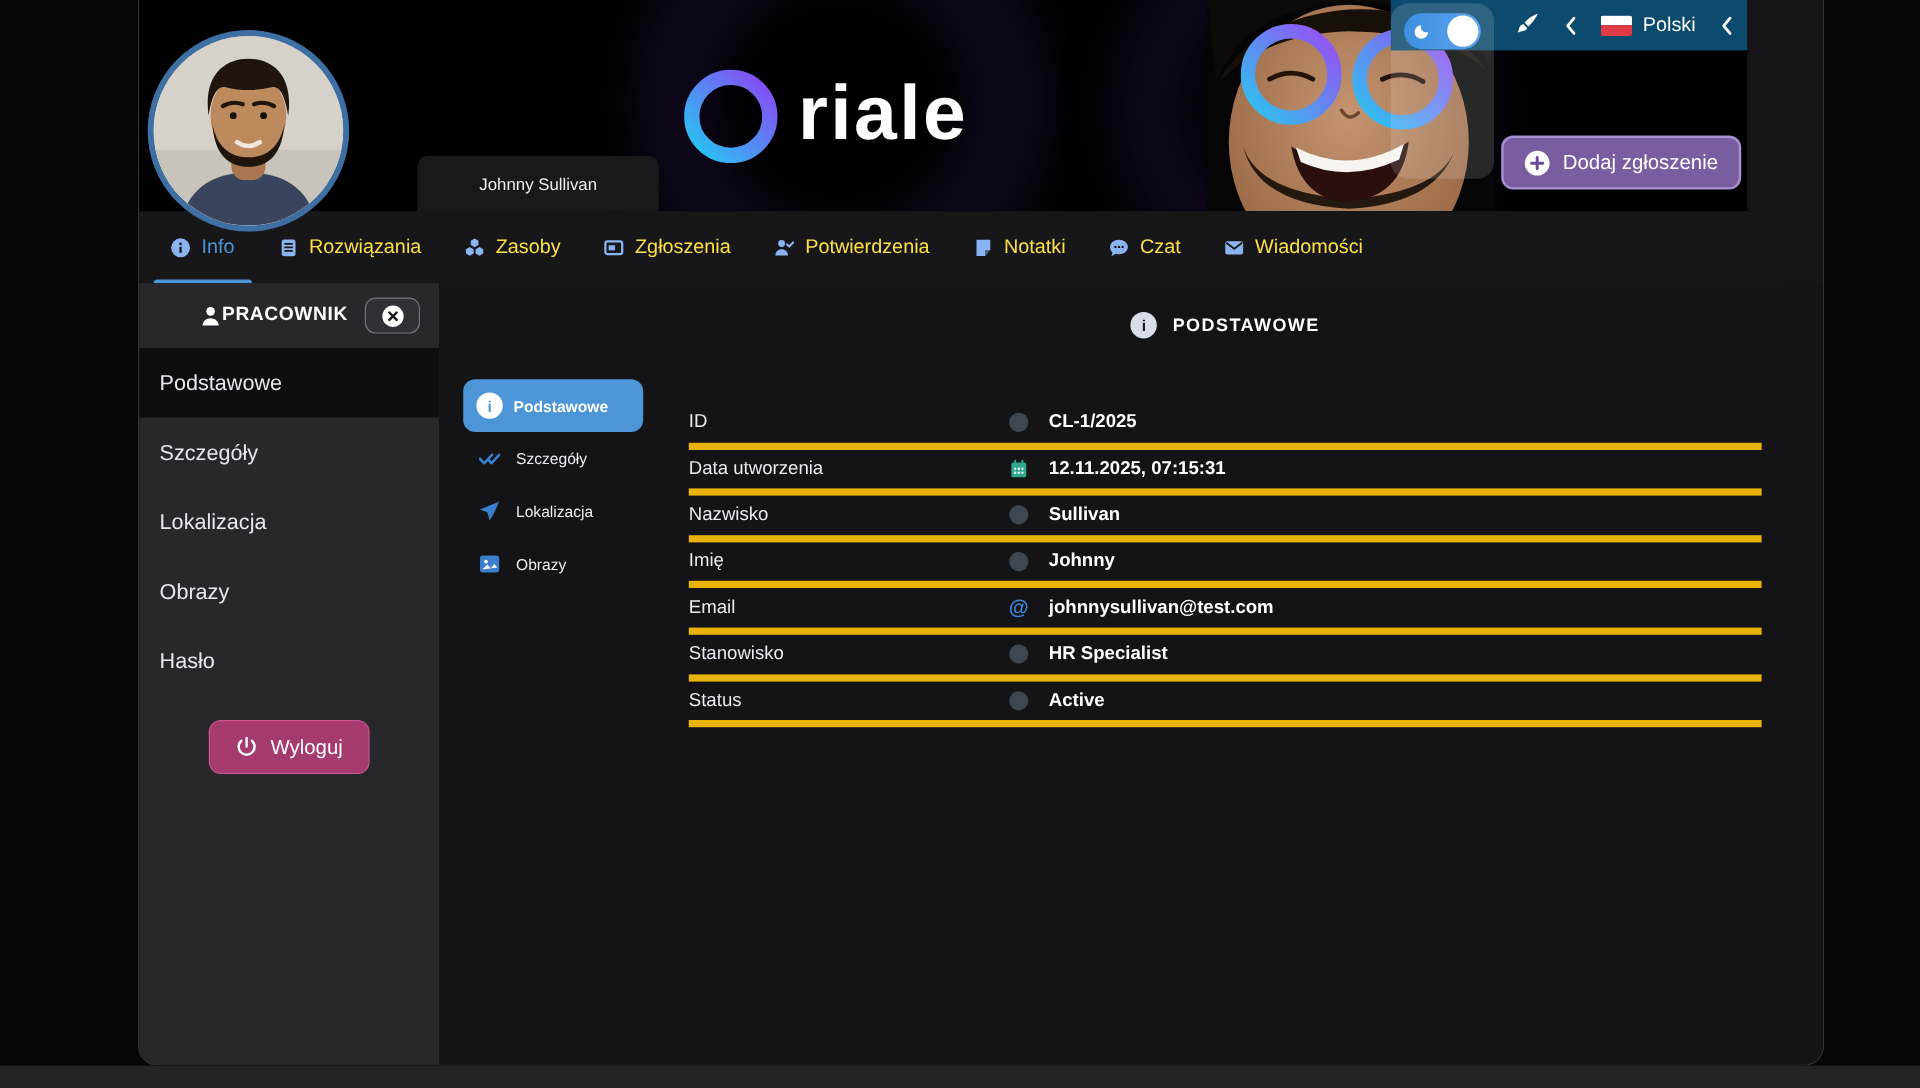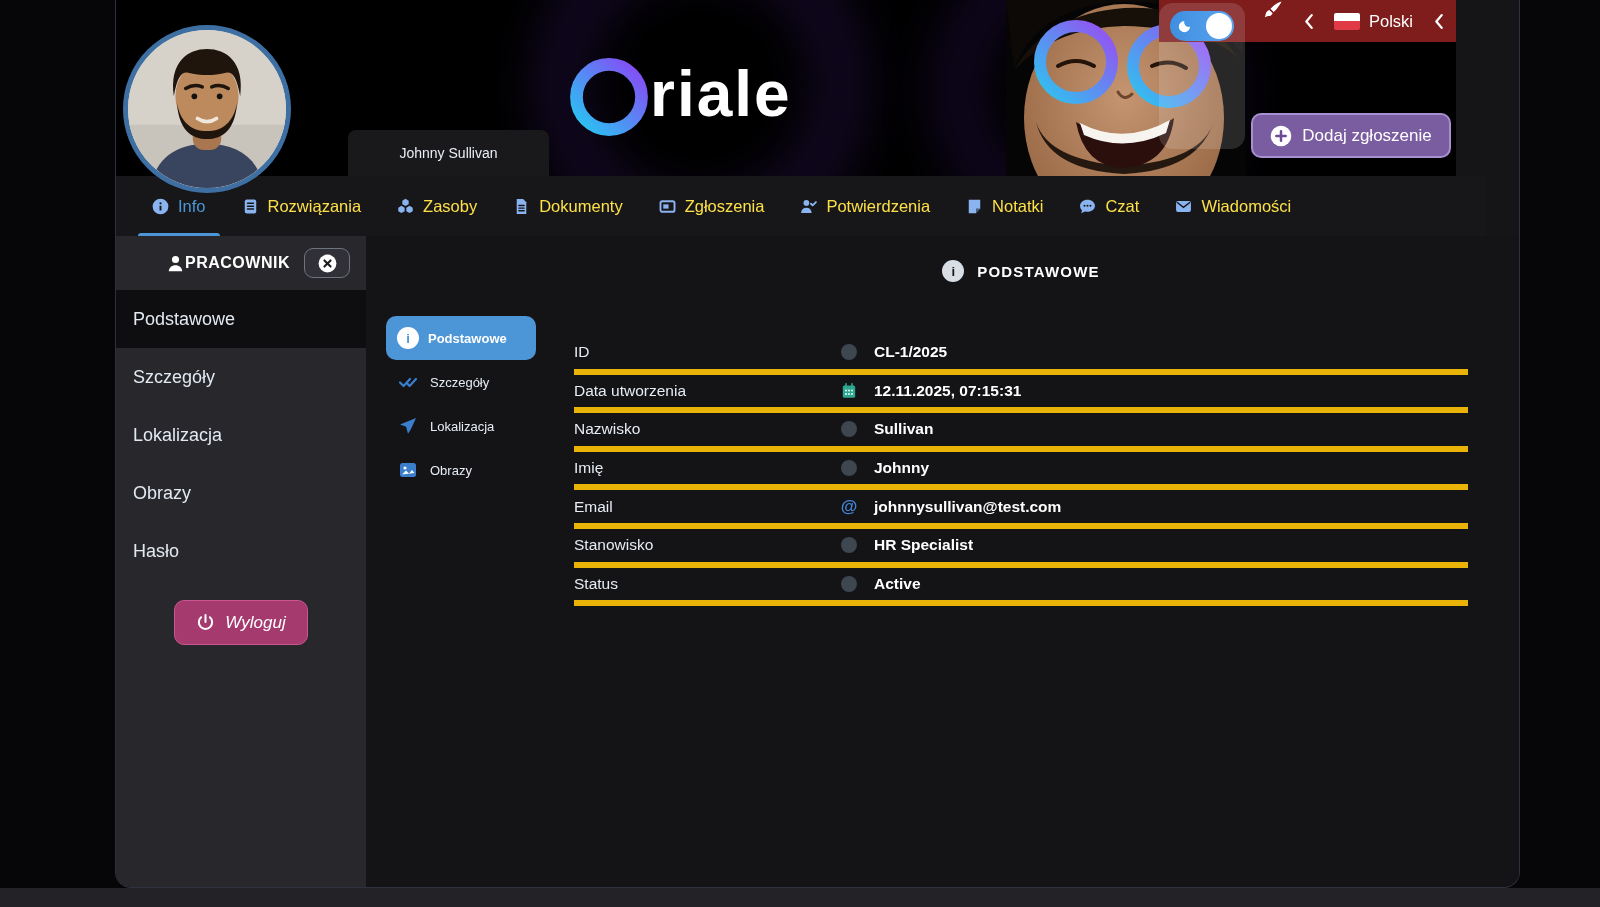--- a/index.html
+++ b/index.html
@@ -15,29 +15,29 @@
 
   .app{position:absolute;left:115px;top:0;width:1405px;height:888px;background:#151517;
        border:1px solid #2e323c;border-top:none;border-radius:0 0 16px 16px;overflow:hidden;}
 
   
   .banner{position:absolute;left:0;top:0;width:1340px;height:176px;background:#000;overflow:hidden;}
   .haze{position:absolute;border-radius:50%;filter:blur(26px);}
   .haze1{left:420px;top:-80px;width:330px;height:330px;border:48px solid #231042;opacity:.6;}
   .haze2{left:820px;top:-60px;width:300px;height:300px;border:42px solid #2a1150;opacity:.5;}
 
-  .logo{position:absolute;left:452px;top:56px;display:flex;align-items:center;gap:0;}
+  .logo{position:absolute;left:452px;top:56px;display:flex;align-items:center;gap:15px;}
   .logo svg{display:block;}
   .logo-text{color:#fff;font-size:64px;font-weight:700;letter-spacing:2px;line-height:1;
              padding-bottom:6px;}
 
   .face-wrap{position:absolute;left:890px;top:0;width:240px;height:176px;overflow:hidden;}
 
-  .controls-bar{position:absolute;left:1043px;top:0;width:300px;height:42px;background:#7f1d1d;
-                display:flex;gap:20px;padding-left:102px;}
+  .controls-bar{position:absolute;left:1043px;top:0;width:300px;height:42px;background:#0c4a6e;
+                display:flex;align-items:center;gap:20px;padding-left:102px;}
   .chev{display:flex;align-items:center;}
   .lang{display:flex;align-items:center;gap:9px;color:#fff;font-size:16.5px;}
   .flag{width:26px;height:17px;border-radius:2px;overflow:hidden;display:inline-block;}
   .flag .top{display:block;width:100%;height:50%;background:#fff;}
   .flag .bot{display:block;width:100%;height:50%;background:var(--flag-red);}
 
   .toggle-panel{position:absolute;left:1043px;top:3px;width:86px;height:146px;border-radius:14px;
                 background:rgba(255,255,255,.14);}
   .toggle{position:absolute;left:11px;top:8px;width:64px;height:30px;border-radius:15px;
           background:linear-gradient(90deg,#3f8fe0,#5aa4ef);display:flex;align-items:center;}
@@ -51,21 +51,21 @@
   .name-box{position:absolute;left:232px;top:130px;width:201px;height:46px;background:#19191c;
             border-radius:8px 8px 0 0;display:flex;align-items:center;justify-content:center;
             color:#e9eef5;font-size:14px;}
 
   .avatar{position:absolute;left:7px;top:25px;width:168px;height:168px;border-radius:50%;
           border:5px solid #3e6fa3;overflow:hidden;background:#d6d2ca;z-index:6;}
   .avatar svg{display:block;width:100%;height:100%;}
 
   
   .tabbar{position:absolute;left:0;top:176px;width:1370px;height:60px;background:#17171a;
-          display:flex;align-items:center;gap:36px;padding:0 36px;}
+          display:flex;align-items:center;gap:36px;padding:0 26px;}
   .tab{position:relative;height:100%;display:flex;align-items:center;gap:9px;font-size:16.5px;
        color:#fde047;cursor:pointer;white-space:nowrap;}
   .tab svg{width:17px;height:17px;color:var(--tab-icon-blue);flex:0 0 auto;}
   .tab.active{color:var(--accent-blue);}
   .tab.active::after{content:"";position:absolute;left:-14px;right:-14px;bottom:0;height:3px;
        background:var(--accent-blue);border-radius:3px 3px 0 0;}
 
   
   .body-row{position:absolute;left:0;top:236px;width:1405px;height:652px;display:flex;}
 
@@ -74,21 +74,21 @@
   .sidebar-title{color:#fff;font-weight:700;font-size:16px;letter-spacing:.5px;}
   .close-btn{margin-left:auto;margin-right:16px;width:46px;height:30px;border-radius:9px;
              background:#303036;border:1.5px solid #6d7480;display:flex;align-items:center;
              justify-content:center;cursor:pointer;}
   .side-item{height:58px;display:flex;align-items:center;padding-left:17px;font-size:18px;
              color:#e2e9f1;cursor:pointer;}
   .side-item.active{background:#0e0e11;}
   .logout-btn{margin:20px auto 0;width:134px;height:45px;border-radius:10px;
               background:var(--logout-pink);border:1.5px solid var(--logout-border);
               display:flex;align-items:center;justify-content:center;gap:10px;color:#fff;
-              font-size:17px;cursor:pointer;font-style:italic;}
+              font-size:17px;cursor:pointer;}
 
   .main{flex:1;height:100%;background:#141417;position:relative;}
 
   .section-header{position:absolute;left:208px;top:24px;width:894px;display:flex;
                   align-items:center;justify-content:center;gap:13px;}
   .i-badge{width:22px;height:22px;border-radius:50%;background:#d7dee6;color:#17171a;
            font-weight:800;font-size:13px;display:flex;align-items:center;justify-content:center;}
   .section-title{color:#fff;font-weight:800;font-size:15px;letter-spacing:1.2px;}
 
   .subnav{position:absolute;left:20px;top:80px;width:150px;display:flex;flex-direction:column;}
@@ -242,27 +242,20 @@
     <div class="tab">
       <svg viewBox="0 0 16 16" fill="currentColor">
           <path d="M8 .8l3 1.7v3.4L8 7.6 5 5.9V2.5z"></path>
           <path d="M4.2 7.4l3 1.7v3.4l-3 1.7-3-1.7V9.1z"></path>
           <path d="M11.8 7.4l3 1.7v3.4l-3 1.7-3-1.7V9.1z"></path>
         </svg>
       <span>Zasoby</span>
     </div>
     <div class="tab">
       <svg viewBox="0 0 16 16">
-          <path d="M3.5 1h6l3 3v11h-9z" fill="currentColor"></path>
-          <path d="M5.5 7h5M5.5 9.5h5M5.5 12h5" stroke="#17171a" stroke-width="1.3" stroke-linecap="round"></path>
-        </svg>
-      <span>Dokumenty</span>
-    </div>
-    <div class="tab">
-      <svg viewBox="0 0 16 16">
           <rect x="1.4" y="3" width="13.2" height="10" rx="1.8" fill="none" stroke="currentColor" stroke-width="1.8"></rect>
           <rect x="4" y="6" width="5" height="4" fill="currentColor"></rect>
         </svg>
       <span>Zgłoszenia</span>
     </div>
     <div class="tab">
       <svg viewBox="0 0 16 16">
           <circle cx="6" cy="4.6" r="2.7" fill="currentColor"></circle>
           <path d="M1 14c.2-3 2.2-4.8 5-4.8s4.8 1.8 5 4.8z" fill="currentColor"></path>
           <path d="M10.3 5.4l1.6 1.6 3.1-3.2" stroke="currentColor" stroke-width="1.7" fill="none" stroke-linecap="round" stroke-linejoin="round"></path>

